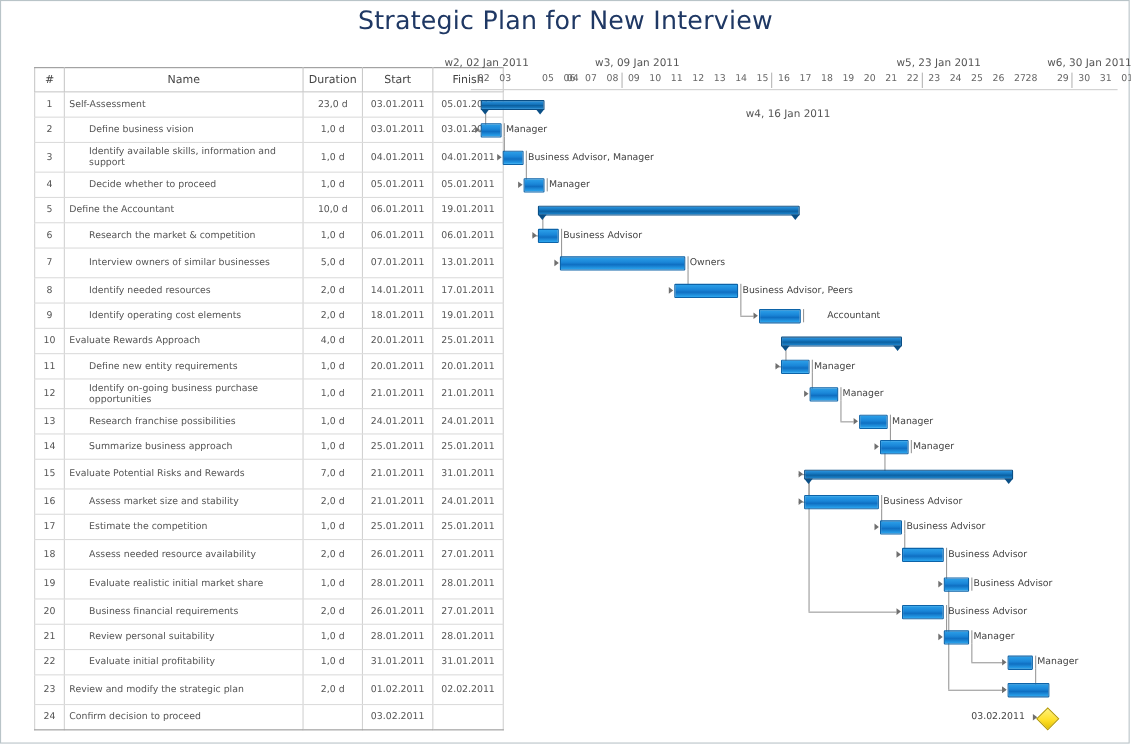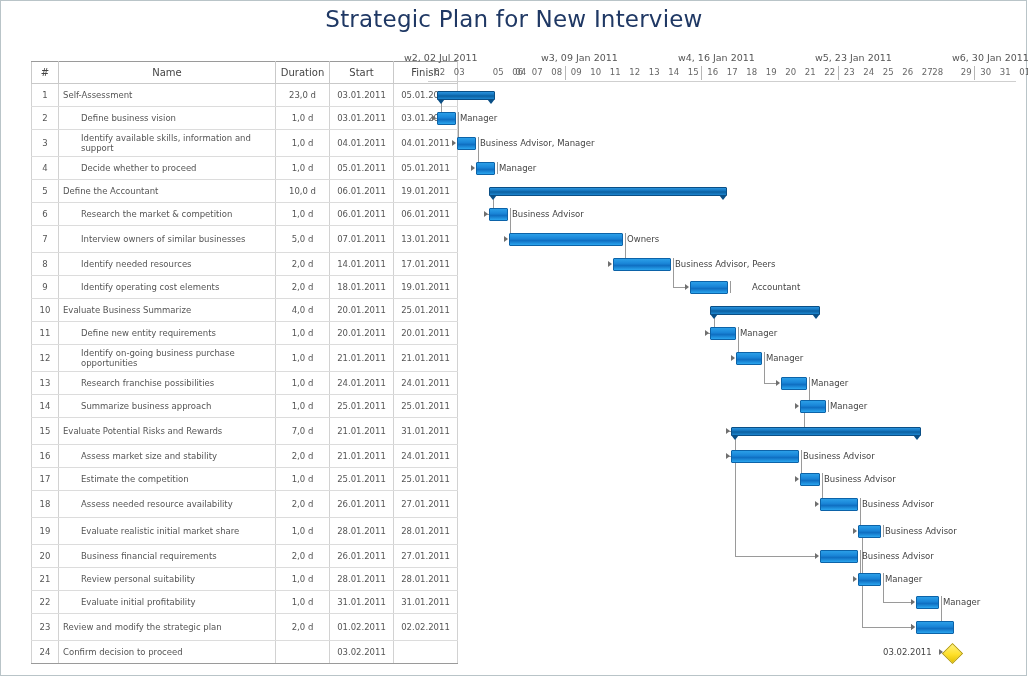--- a/index.html
+++ b/index.html
@@ -178,21 +178,21 @@
         </tr>
         <tr>
           <td class="c-num">9</td>
           <td class="c-name child">Identify operating cost elements</td>
           <td class="c-dur">2,0 d</td>
           <td class="c-start">18.01.2011</td>
           <td class="c-finish">19.01.2011</td>
         </tr>
         <tr>
           <td class="c-num">10</td>
-          <td class="c-name">Evaluate Business Summarize</td>
+          <td class="c-name">Evaluate Rewards Approach</td>
           <td class="c-dur">4,0 d</td>
           <td class="c-start">20.01.2011</td>
           <td class="c-finish">25.01.2011</td>
         </tr>
         <tr>
           <td class="c-num">11</td>
           <td class="c-name child">Define new entity requirements</td>
           <td class="c-dur">1,0 d</td>
           <td class="c-start">20.01.2011</td>
           <td class="c-finish">20.01.2011</td>
@@ -287,23 +287,23 @@
           <td class="c-dur"></td>
           <td class="c-start">03.02.2011</td>
           <td class="c-finish"></td>
         </tr>
       </tbody>
   </table>
 </div>
 
 <div id="gantt">
   <div id="gantt-header">
-      <div class="wk-label" style="left: -24px;">w2, 02 Jul 2011</div>
+      <div class="wk-label" style="left: -24px;">w2, 02 Jan 2011</div>
       <div class="wk-label" style="left: 113px;">w3, 09 Jan 2011</div>
-      <div class="wk-label" style="left: 250px;">w4, 16 Jan 2011</div>
+      <div class="wk-label" style="left: 250px; margin-top: 46px;">w4, 16 Jan 2011</div>
       <div class="wk-label" style="left: 387px;">w5, 23 Jan 2011</div>
       <div class="wk-label" style="left: 524px;">w6, 30 Jan 2011</div>
       <div class="day" style="left: 2px;">02</div>
       <div class="day" style="left: 21.5px;">03</div>
       <div class="day" style="left: 41px; margin-left: 42px;">04</div>
       <div class="day" style="left: 60.5px;">05</div>
       <div class="day" style="left: 80px;">06</div>
       <div class="day" style="left: 99.5px;">07</div>
       <div class="day" style="left: 119px;">08</div>
       <div class="wk-sep" style="left: 136.5px;"></div>

